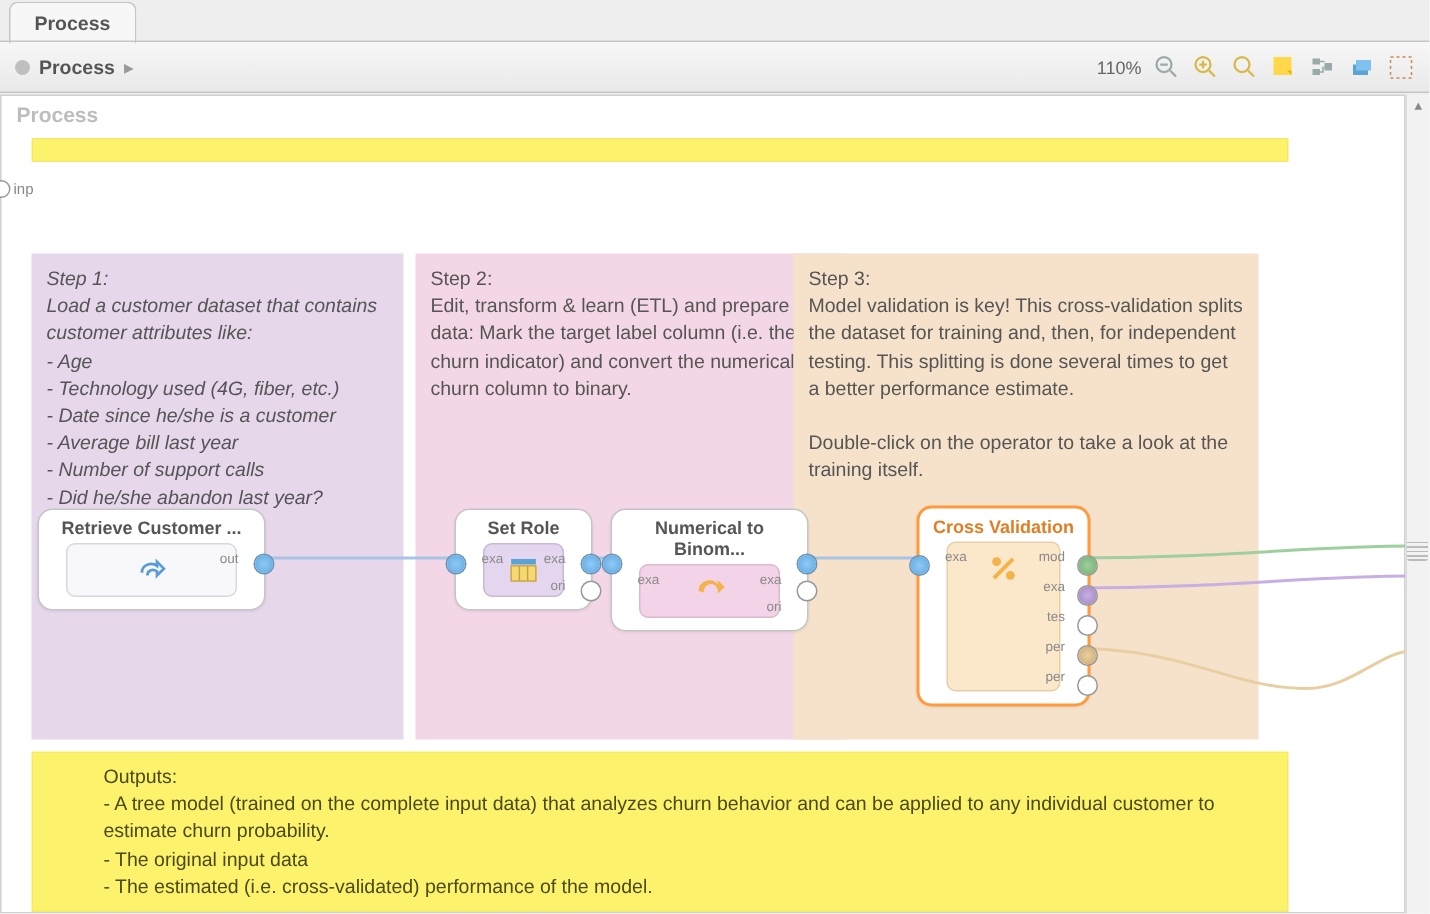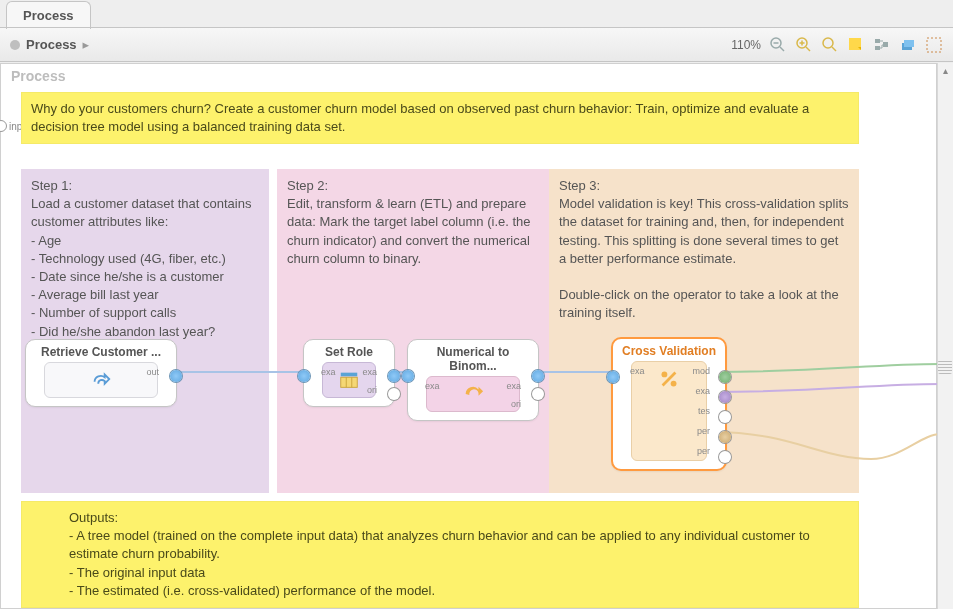--- a/index.html
+++ b/index.html
@@ -19,21 +19,21 @@
   .canvas-wrap { position: absolute; top: 63px; left: 0; right: 16px; bottom: 0; background: #ffffff; border: 1px solid #d0d0d0; }
   .vscroll { position: absolute; top: 63px; right: 0; width: 16px; bottom: 0; background: #f2f2f2; border-left: 1px solid #d8d8d8; }
   .vscroll .arrow { width: 14px; height: 14px; margin: 1px auto; color: #888; text-align: center; font-size: 10px; line-height: 14px; }
   .canvas-title { position: absolute; top: 4px; left: 10px; color: #bdbdbd; font-weight: bold; font-size: 14px; }
   .inp-port { position: absolute; left: -6px; top: 56px; display: flex; align-items: center; gap: 2px; }
   .half-circle-out { width: 12px; height: 12px; border: 1px solid #999; border-radius: 50%; background: #fff; }
   .inp-label { font-size: 10px; color: #888; }
 
   .yellow-note { position: absolute; background: #fdf26c; padding: 8px 10px; font-size: 13px; color: #4a4a1a; line-height: 1.4; box-shadow: inset 0 0 0 1px rgba(0,0,0,0.03); }
   .region { position: absolute; padding: 8px 10px; font-size: 13px; color: #555; line-height: 1.4; }
-  .region.purple { background: #e6d7eb; }
+  .region.purple { background: #e6d7eb; font-style: italic; }
   .region.pink   { background: #f4d7e6; }
   .region.orange { background: #f6e2ca; }
 
   .operator { position: absolute; border: 1px solid #c5c5c5; border-radius: 10px; background: #fff; box-shadow: 0 1px 2px rgba(0,0,0,0.06); cursor: pointer; }
   .operator .op-title { text-align: center; font-weight: bold; font-size: 12px; padding: 5px 8px 3px; color: #555; }
   .operator.orange-op { border: 2px solid #ff9a3f; }
   .operator.orange-op .op-title { color: #e17e23; }
   .op-body { position: relative; display: flex; align-items: stretch; margin: 0 18px 8px; border-radius: 6px; padding: 6px 0; min-height: 36px; justify-content: center; }
   .op-body.white { background: #f8f8fa; border: 1px solid #d8d8dd; }
   .op-body.purple { background: #e4d6ee; border: 1px solid #c7b8d6; }
@@ -117,40 +117,39 @@
 </div>
 
 <div class="canvas-wrap">
   <div class="canvas-title">Process</div>
   <div class="inp-port">
     <span class="half-circle-out"></span>
     <span class="inp-label">inp</span>
   </div>
 
   <div class="yellow-note" style="left:20px; top:28px; width:838px;">
-    <div>Why do your customers churn? Create a customer churn model based on observed past churn behavior: Train, optimize and evaluate a decision tree model using a balanced training data set.</div>
   </div>
 
   <div class="region purple" style="left:20px; top:105px; width:248px; height:324px;">
     <div>Step 1:</div>
     <div style="white-space:pre-line;">Load a customer dataset that contains customer attributes like:
 - Age
 - Technology used (4G, fiber, etc.)
 - Date since he/she is a customer
 - Average bill last year
 - Number of support calls
 - Did he/she abandon last year?</div>
   </div>
 
   <div class="region pink" style="left:276px; top:105px; width:288px; height:324px;">
     <div>Step 2:</div>
     <div>Edit, transform &amp; learn (ETL) and prepare data: Mark the target label column (i.e. the churn indicator) and convert the numerical churn column to binary.</div>
   </div>
 
-  <div class="region orange" style="left:548px; top:105px; width:310px; height:324px;">
+  <div class="region orange" style="left:528px; top:105px; width:310px; height:324px;">
     <div>Step 3:</div>
     <div>Model validation is key! This cross-validation splits the dataset for training and, then, for independent testing. This splitting is done several times to get a better performance estimate.</div>
     <br>
     <div>Double-click on the operator to take a look at the training itself.</div>
   </div>
 
   <div class="yellow-note" style="left:20px; top:437px; width:838px;padding-left:48px;">
     <div>Outputs:</div>
     <div style="white-space:pre-line;">- A tree model (trained on the complete input data) that analyzes churn behavior and can be applied to any individual customer to estimate churn probability.
 - The original input data

